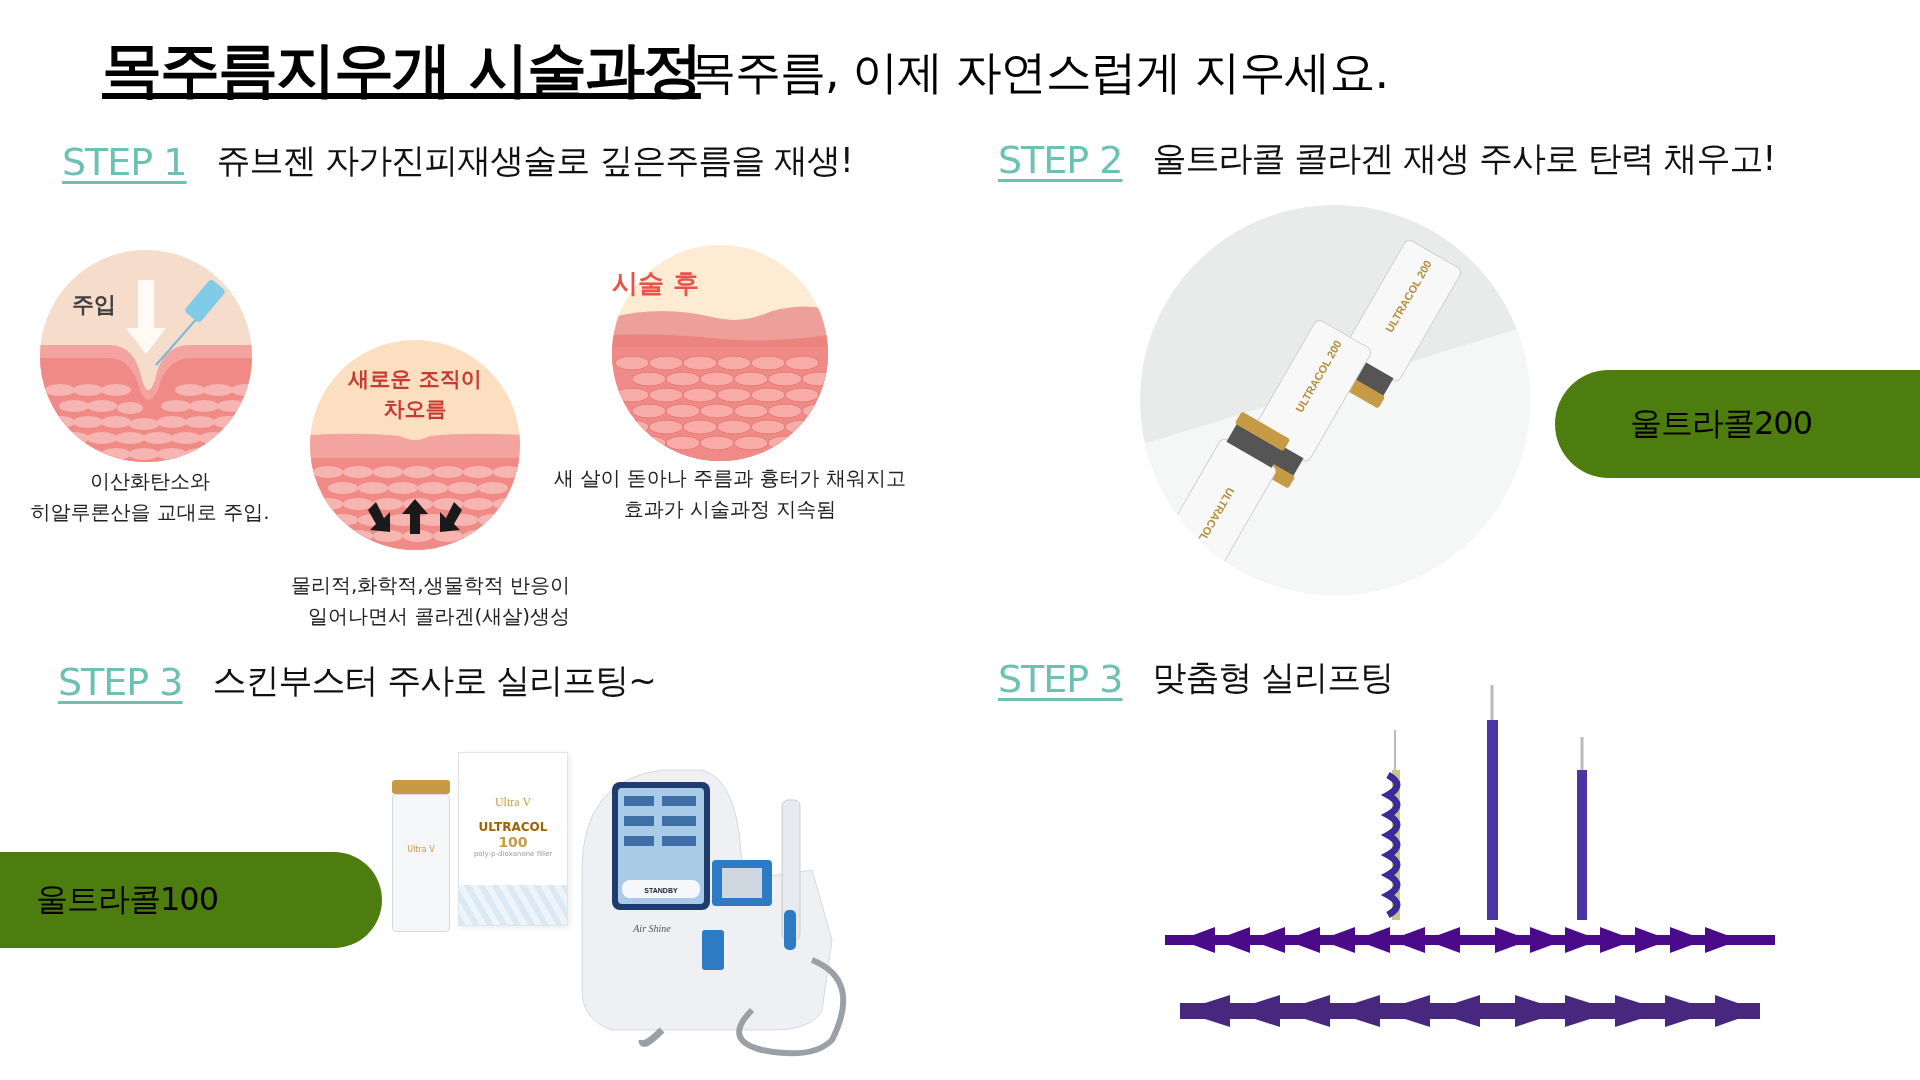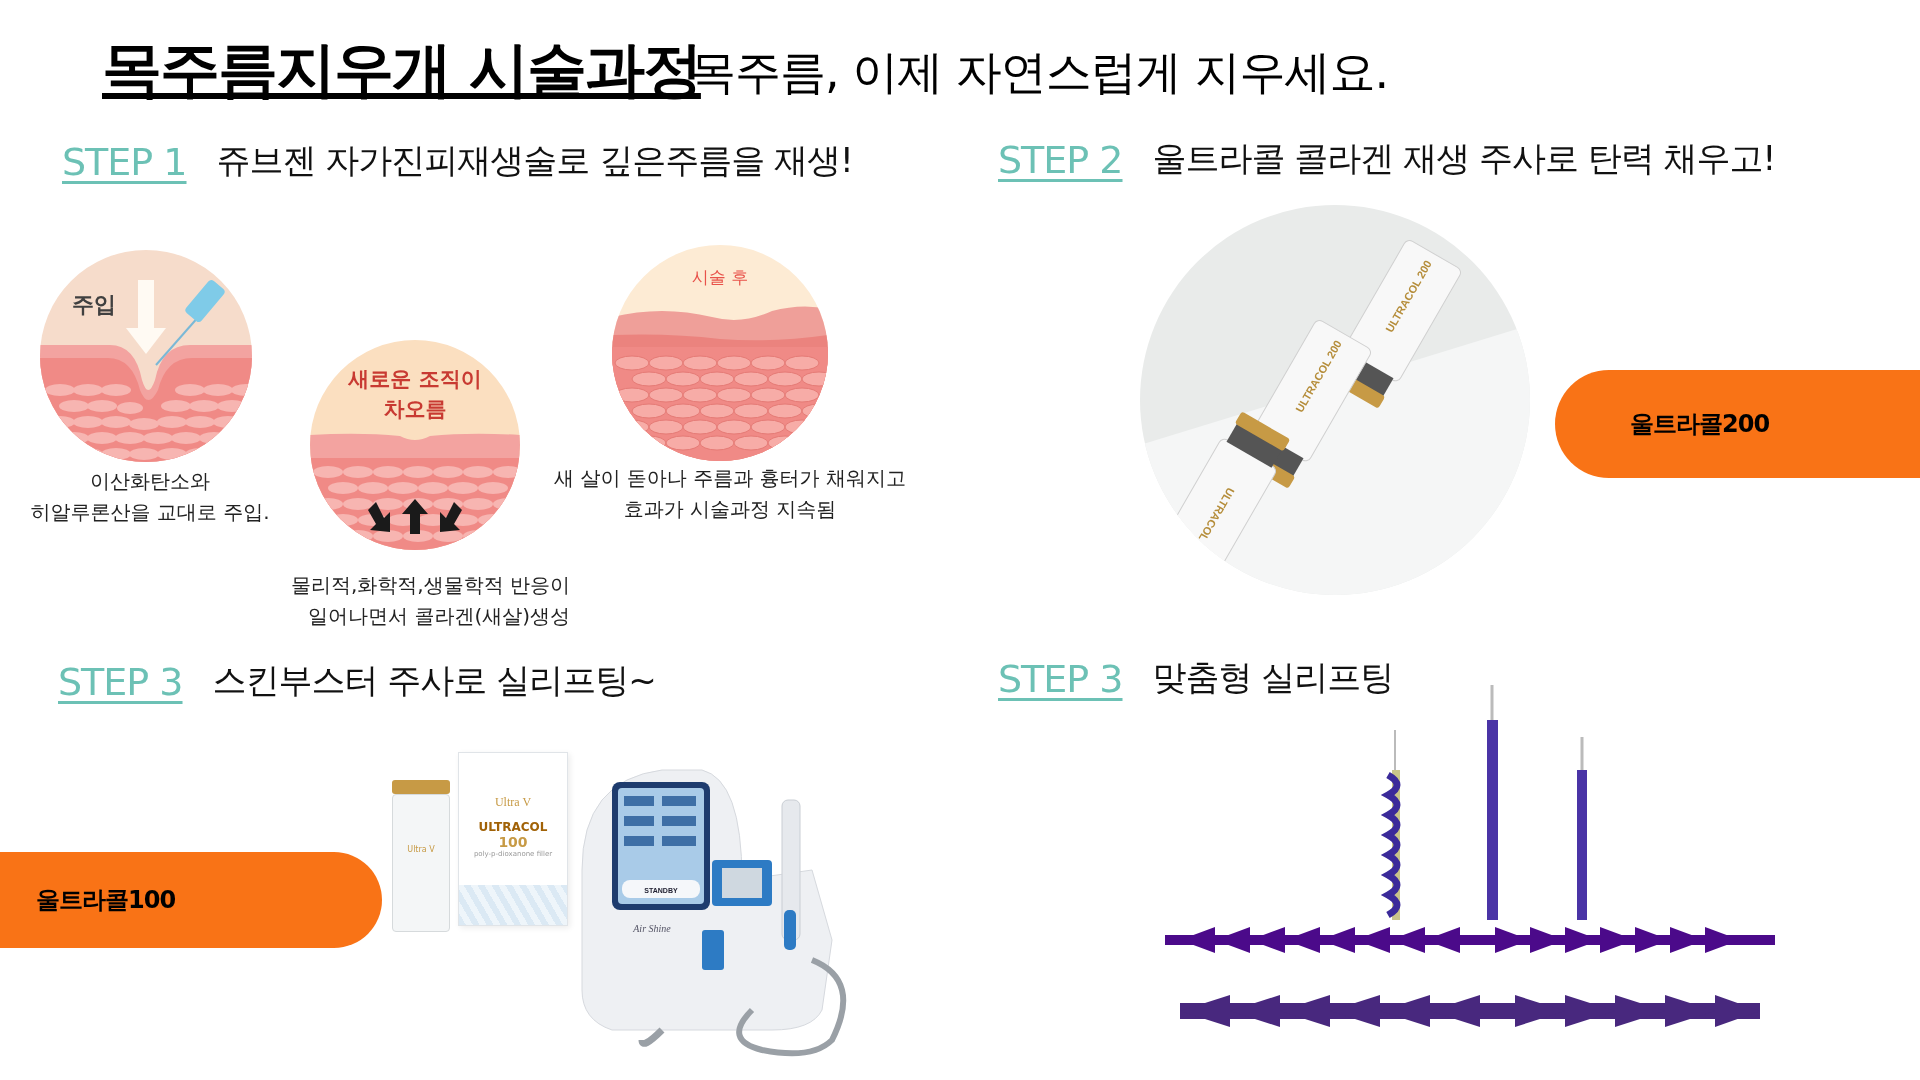--- a/index.html
+++ b/index.html
@@ -11,21 +11,21 @@
 
   .step-head { position: absolute; display: flex; align-items: flex-end; gap: 30px; white-space: nowrap; }
   .step-label { color: #6cc1b5; font-size: 38px; text-decoration: underline; text-decoration-thickness: 3px; text-underline-offset: 6px; letter-spacing: -1px; }
   .step-text { font-size: 34px; color: #111; letter-spacing: -1px; }
 
   .circle { position: absolute; border-radius: 50%; overflow: hidden; }
   .circle svg { width: 100%; height: 100%; display: block; }
 
   .caption { position: absolute; text-align: center; font-size: 20px; line-height: 31px; color: #222; white-space: nowrap; }
 
-  .pill { position: absolute; background: #f97316; display: flex; align-items: center; font-size: 24px; font-weight: bold; color: #000; letter-spacing: -1px; }
+  .pill { position: absolute; background: #4d7c0f; display: flex; align-items: center; font-size: 32px; font-weight: normal; color: #000; letter-spacing: -1px; }
   .pill-right { left: 1555px; top: 370px; width: 365px; height: 108px; border-radius: 54px 0 0 54px; padding-left: 75px; }
   .pill-left { left: 0; top: 852px; width: 382px; height: 96px; border-radius: 0 48px 48px 0; padding-left: 36px; }
 
   .product-img { position: absolute; }
 </style>
 </head>
 <body>
 
 <div class="title-main">목주름지우개 시술과정</div>
 <div class="title-sub">목주름, 이제 자연스럽게 지우세요.</div>
@@ -195,21 +195,21 @@
         <ellipse cx="190" cy="182" rx="17" ry="7"></ellipse>
       <ellipse cx="37" cy="198" rx="17" ry="7"></ellipse>
         <ellipse cx="71" cy="198" rx="17" ry="7"></ellipse>
         <ellipse cx="105" cy="198" rx="17" ry="7"></ellipse>
         <ellipse cx="139" cy="198" rx="17" ry="7"></ellipse>
         <ellipse cx="173" cy="198" rx="17" ry="7"></ellipse>
         <ellipse cx="207" cy="198" rx="17" ry="7"></ellipse>
     </g>
   </svg>
 </div>
-<div style="position:absolute; left:612px; top:266px; width:216px; text-align:center; font-size:17px; font-weight:normal; color:#e8524a;">시술 후</div>
+<div style="position:absolute; left:612px; top:266px; width:216px; font-size:26px; font-weight:bold; color:#e8524a;">시술 후</div>
 <div class="caption" style="left:550px; top:463px; width:360px;">
   <div>새 살이 돋아나 주름과 흉터가 채워지고</div>
   <div>효과가 시술과정 지속됨</div>
 </div>
 
 <div class="circle" style="left:1140px; top:205px; width:390px; height:390px;">
   <svg viewBox="0 0 390 390">
     <rect width="390" height="390" fill="#e9ebea"></rect>
     <polygon points="0,240 390,120 390,390 0,390" fill="#f5f6f6"></polygon>
     <g transform="rotate(-60 260 110)">

